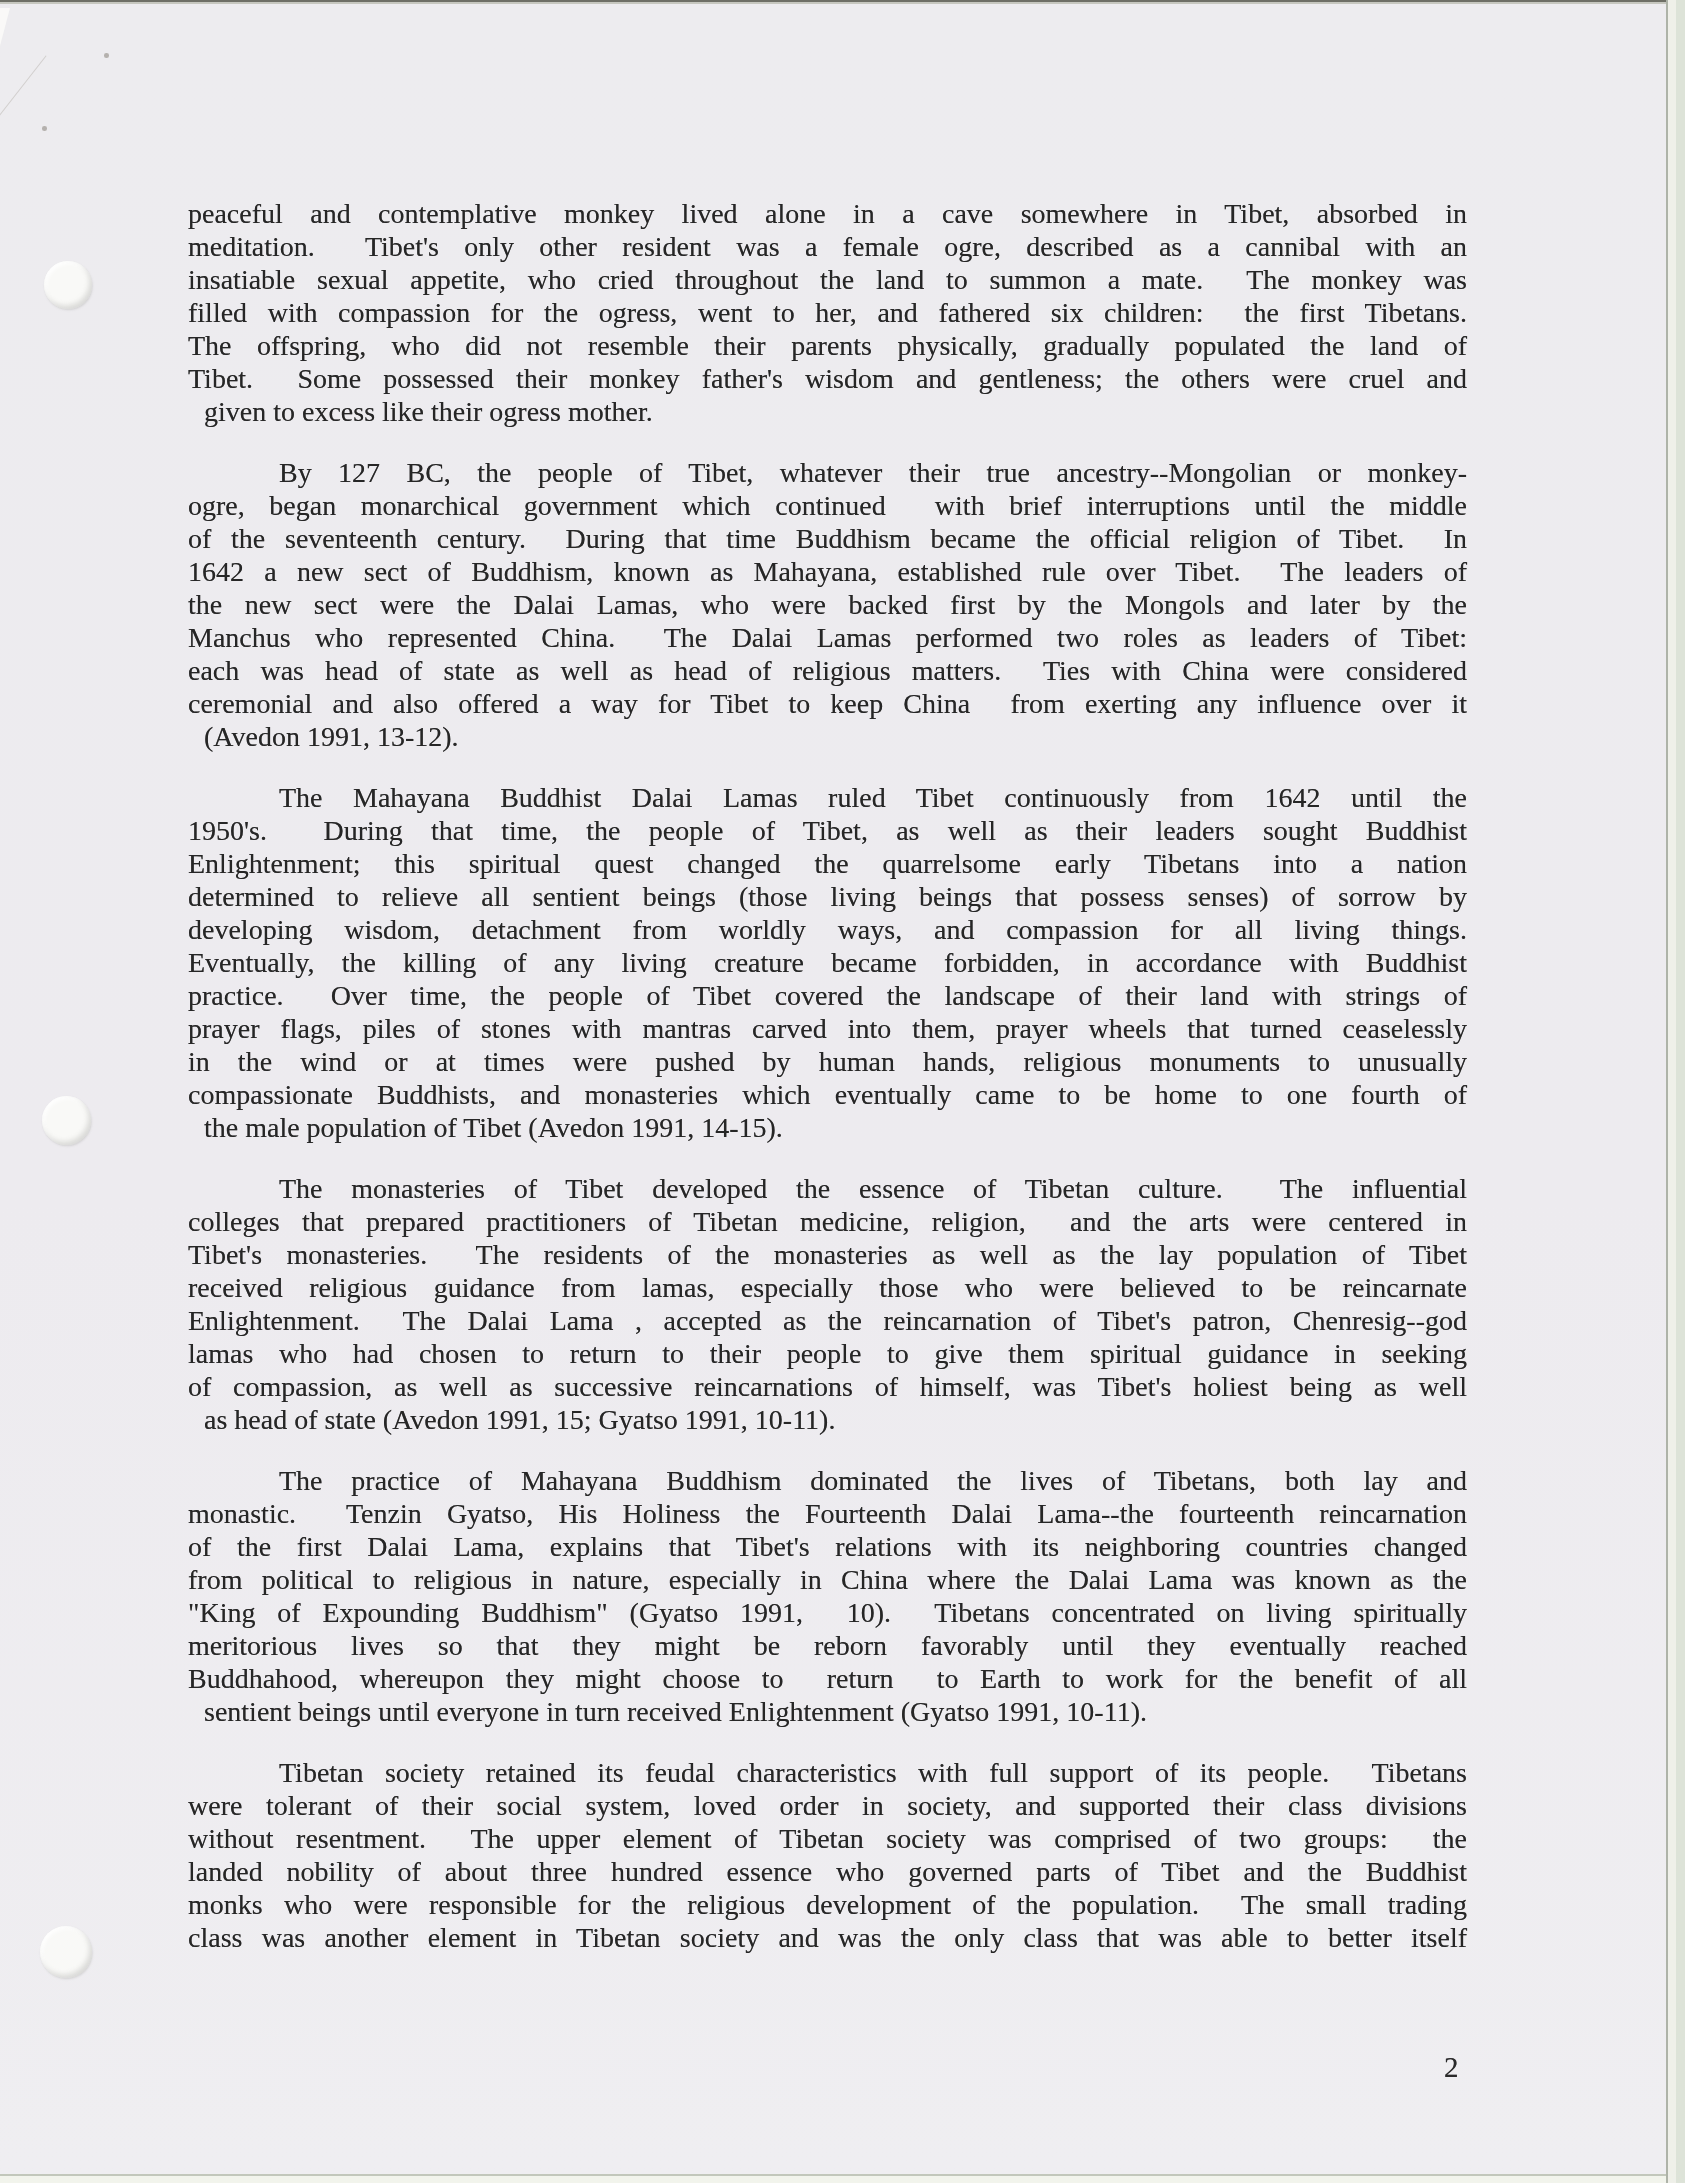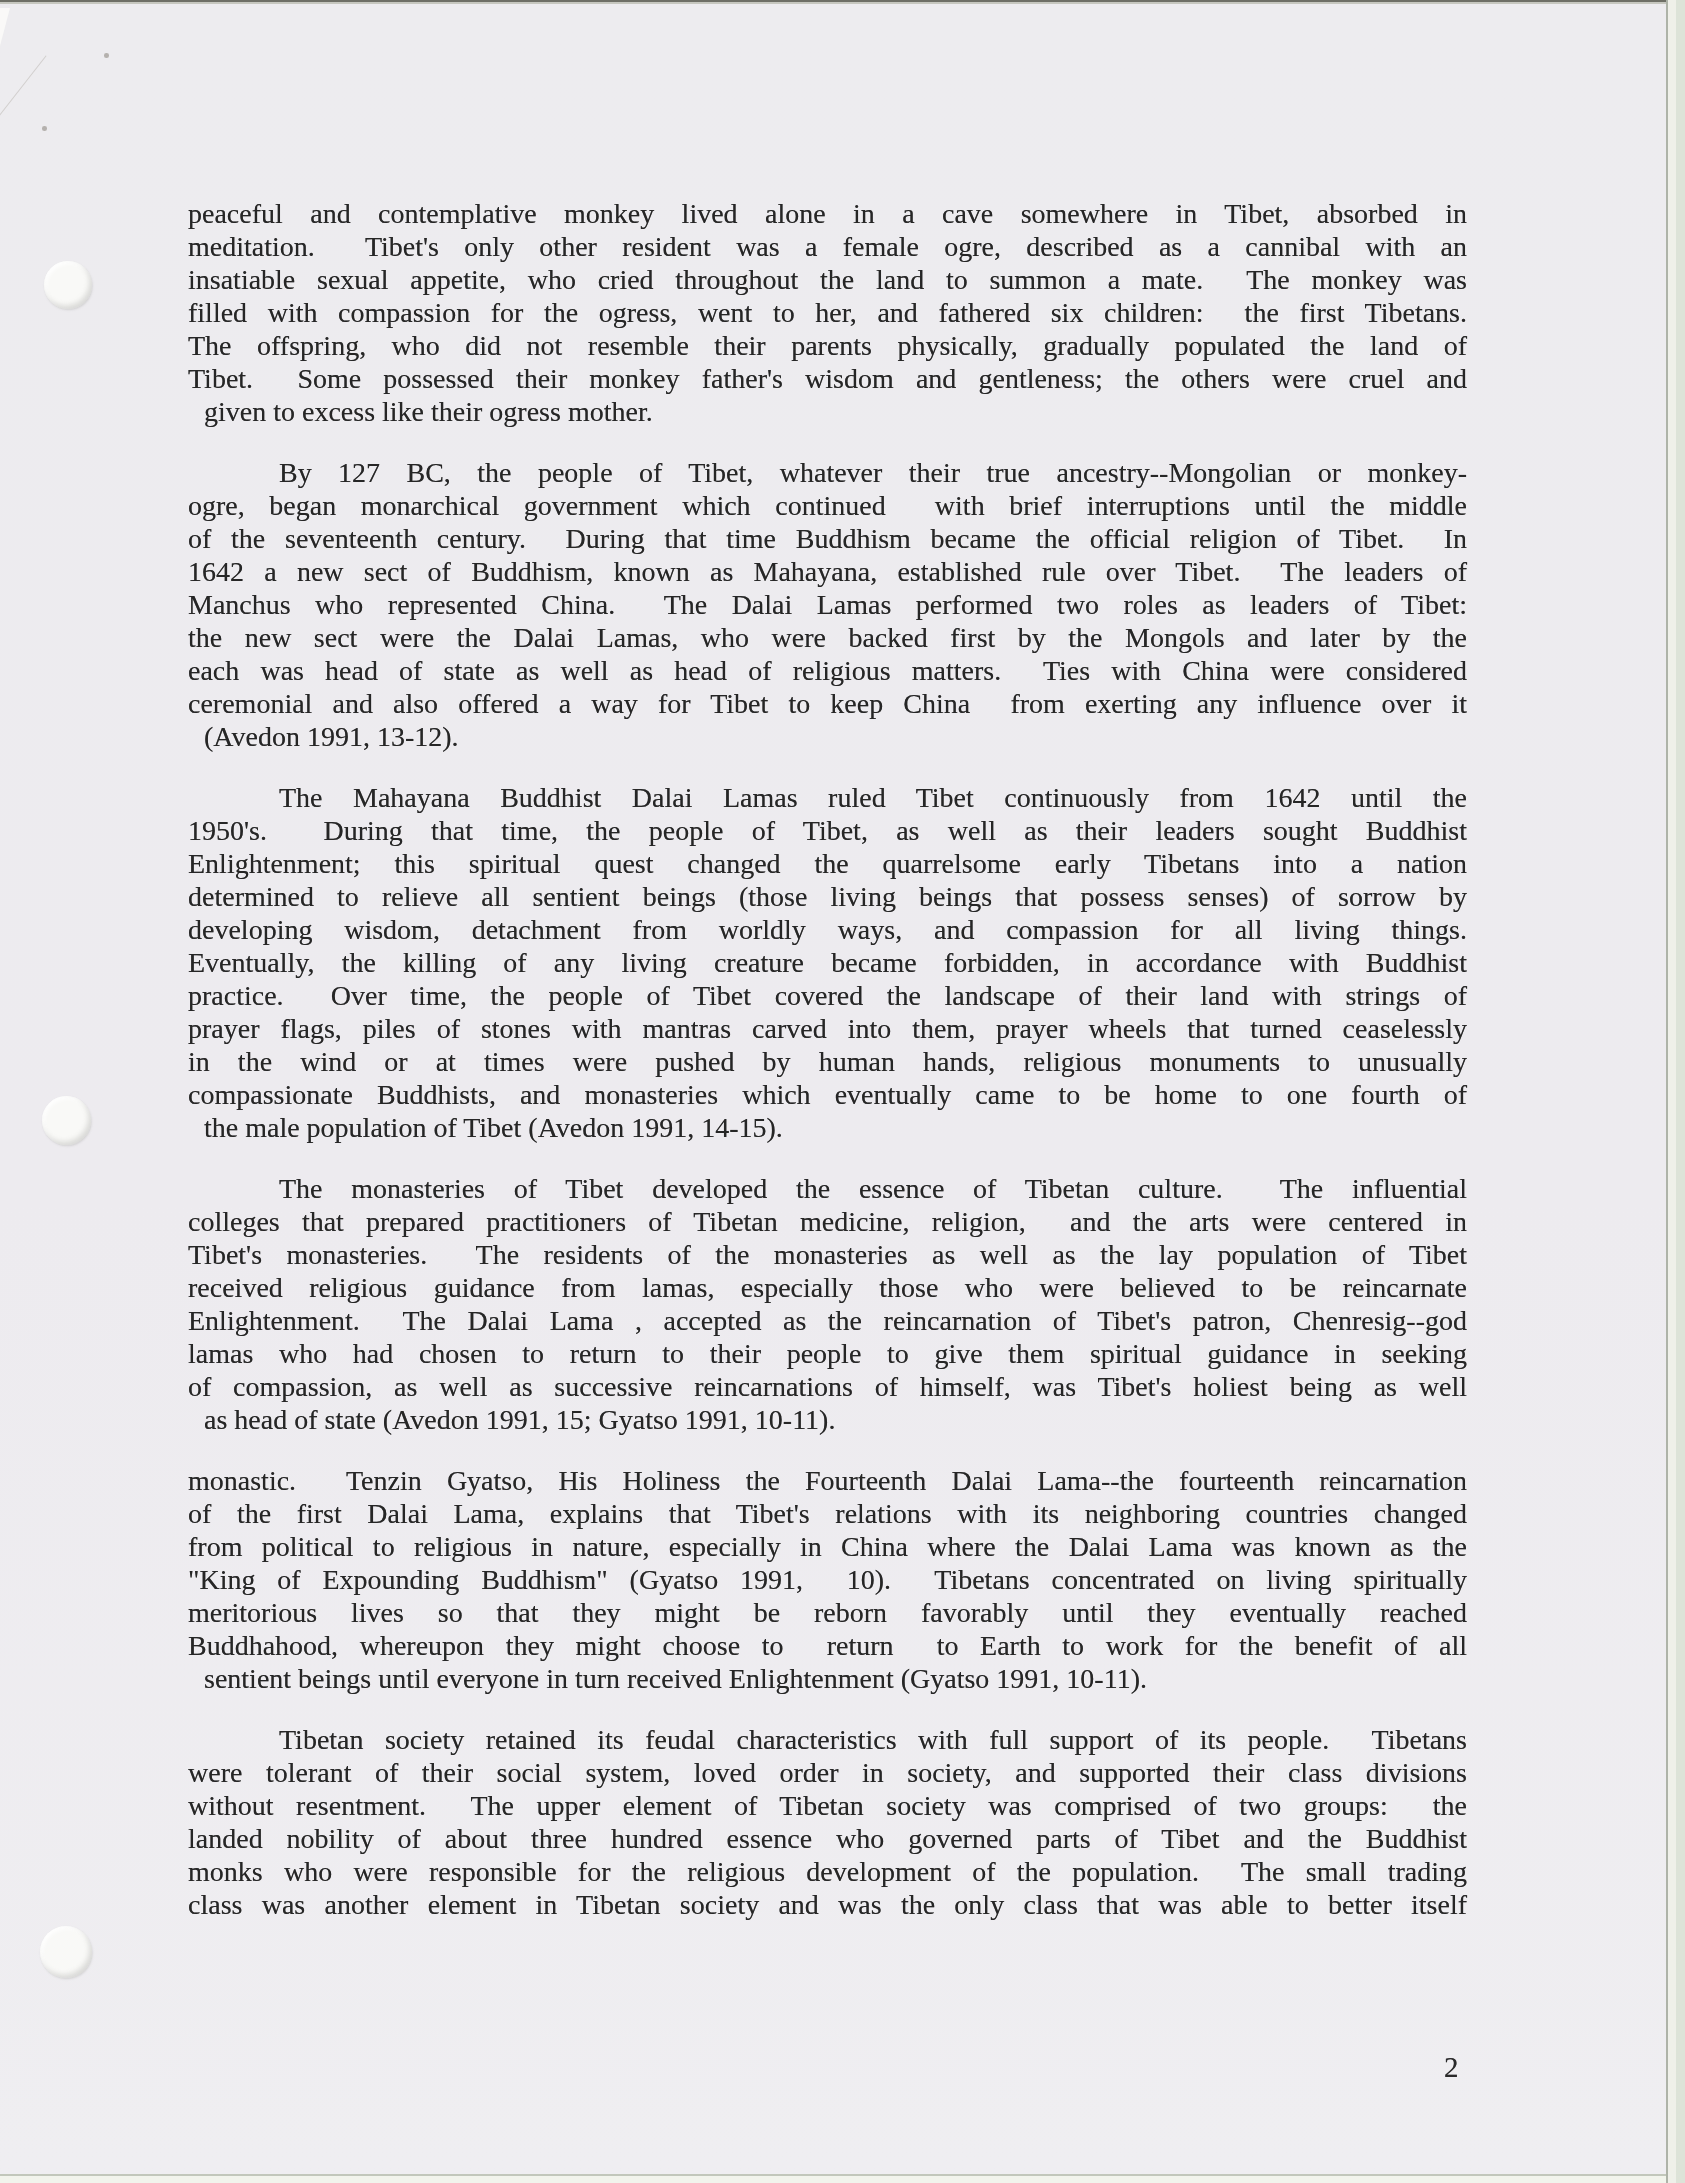--- a/index.html
+++ b/index.html
@@ -111,22 +111,22 @@
           <div class="line">filled with compassion for the ogress, went to her, and fathered six children:&nbsp; the first Tibetans.</div>
           <div class="line">The offspring, who did not resemble their parents physically, gradually populated the land of</div>
           <div class="line">Tibet.&nbsp; Some possessed their monkey father's wisdom and gentleness; the others were cruel and</div>
           <div class="line lastline">given to excess like their ogress mother.</div>
         </div>
         <div class="para">
           <div class="line indent">By 127 BC, the people of Tibet, whatever their true ancestry--Mongolian or monkey-</div>
           <div class="line">ogre, began monarchical government which continued&nbsp; with brief interruptions until the middle</div>
           <div class="line">of the seventeenth century.&nbsp; During that time Buddhism became the official religion of Tibet.&nbsp; In</div>
           <div class="line">1642 a new sect of Buddhism, known as Mahayana, established rule over Tibet.&nbsp; The leaders of</div>
+          <div class="line">the new sect were the Dalai Lamas, who were backed first by the Mongols and later by the</div>
           <div class="line">Manchus who represented China.&nbsp; The Dalai Lamas performed two roles as leaders of Tibet:</div>
-          <div class="line">the new sect were the Dalai Lamas, who were backed first by the Mongols and later by the</div>
           <div class="line">each was head of state as well as head of religious matters.&nbsp; Ties with China were considered</div>
           <div class="line">ceremonial and also offered a way for Tibet to keep China&nbsp; from exerting any influence over it</div>
           <div class="line lastline">(Avedon 1991, 13-12).</div>
         </div>
         <div class="para">
           <div class="line indent">The Mahayana Buddhist Dalai Lamas ruled Tibet continuously from 1642 until the</div>
           <div class="line">1950's.&nbsp; During that time, the people of Tibet, as well as their leaders sought Buddhist</div>
           <div class="line">Enlightenment; this spiritual quest changed the quarrelsome early Tibetans into a nation</div>
           <div class="line">determined to relieve all sentient beings (those living beings that possess senses) of sorrow by</div>
           <div class="line">developing wisdom, detachment from worldly ways, and compassion for all living things.</div>
@@ -141,20 +141,21 @@
           <div class="line indent">The monasteries of Tibet developed the essence of Tibetan culture.&nbsp; The influential</div>
           <div class="line">colleges that prepared practitioners of Tibetan medicine, religion,&nbsp; and the arts were centered in</div>
           <div class="line">Tibet's monasteries.&nbsp; The residents of the monasteries as well as the lay population of Tibet</div>
           <div class="line">received religious guidance from lamas, especially those who were believed to be reincarnate</div>
           <div class="line">Enlightenment.&nbsp; The Dalai Lama , accepted as the reincarnation of Tibet's patron, Chenresig--god</div>
           <div class="line">lamas who had chosen to return to their people to give them spiritual guidance in seeking</div>
           <div class="line">of compassion, as well as successive reincarnations of himself, was Tibet's holiest being as well</div>
           <div class="line lastline">as head of state (Avedon 1991, 15; Gyatso 1991, 10-11).</div>
         </div>
         <div class="para">
+          <div class="line indent">The practice of Mahayana Buddhism dominated the lives of Tibetans, both lay and</div>
           <div class="line">monastic.&nbsp; Tenzin Gyatso, His Holiness the Fourteenth Dalai Lama--the fourteenth reincarnation</div>
           <div class="line">of the first Dalai Lama, explains that Tibet's relations with its neighboring countries changed</div>
           <div class="line">from political to religious in nature, especially in China where the Dalai Lama was known as the</div>
           <div class="line">"King of Expounding Buddhism" (Gyatso 1991,&nbsp; 10).&nbsp; Tibetans concentrated on living spiritually</div>
           <div class="line">meritorious lives so that they might be reborn favorably until they eventually reached</div>
           <div class="line">Buddhahood, whereupon they might choose to&nbsp; return&nbsp; to Earth to work for the benefit of all</div>
           <div class="line lastline">sentient beings until everyone in turn received Enlightenment (Gyatso 1991, 10-11).</div>
         </div>
         <div class="para">
           <div class="line indent">Tibetan society retained its feudal characteristics with full support of its people.&nbsp; Tibetans</div>

